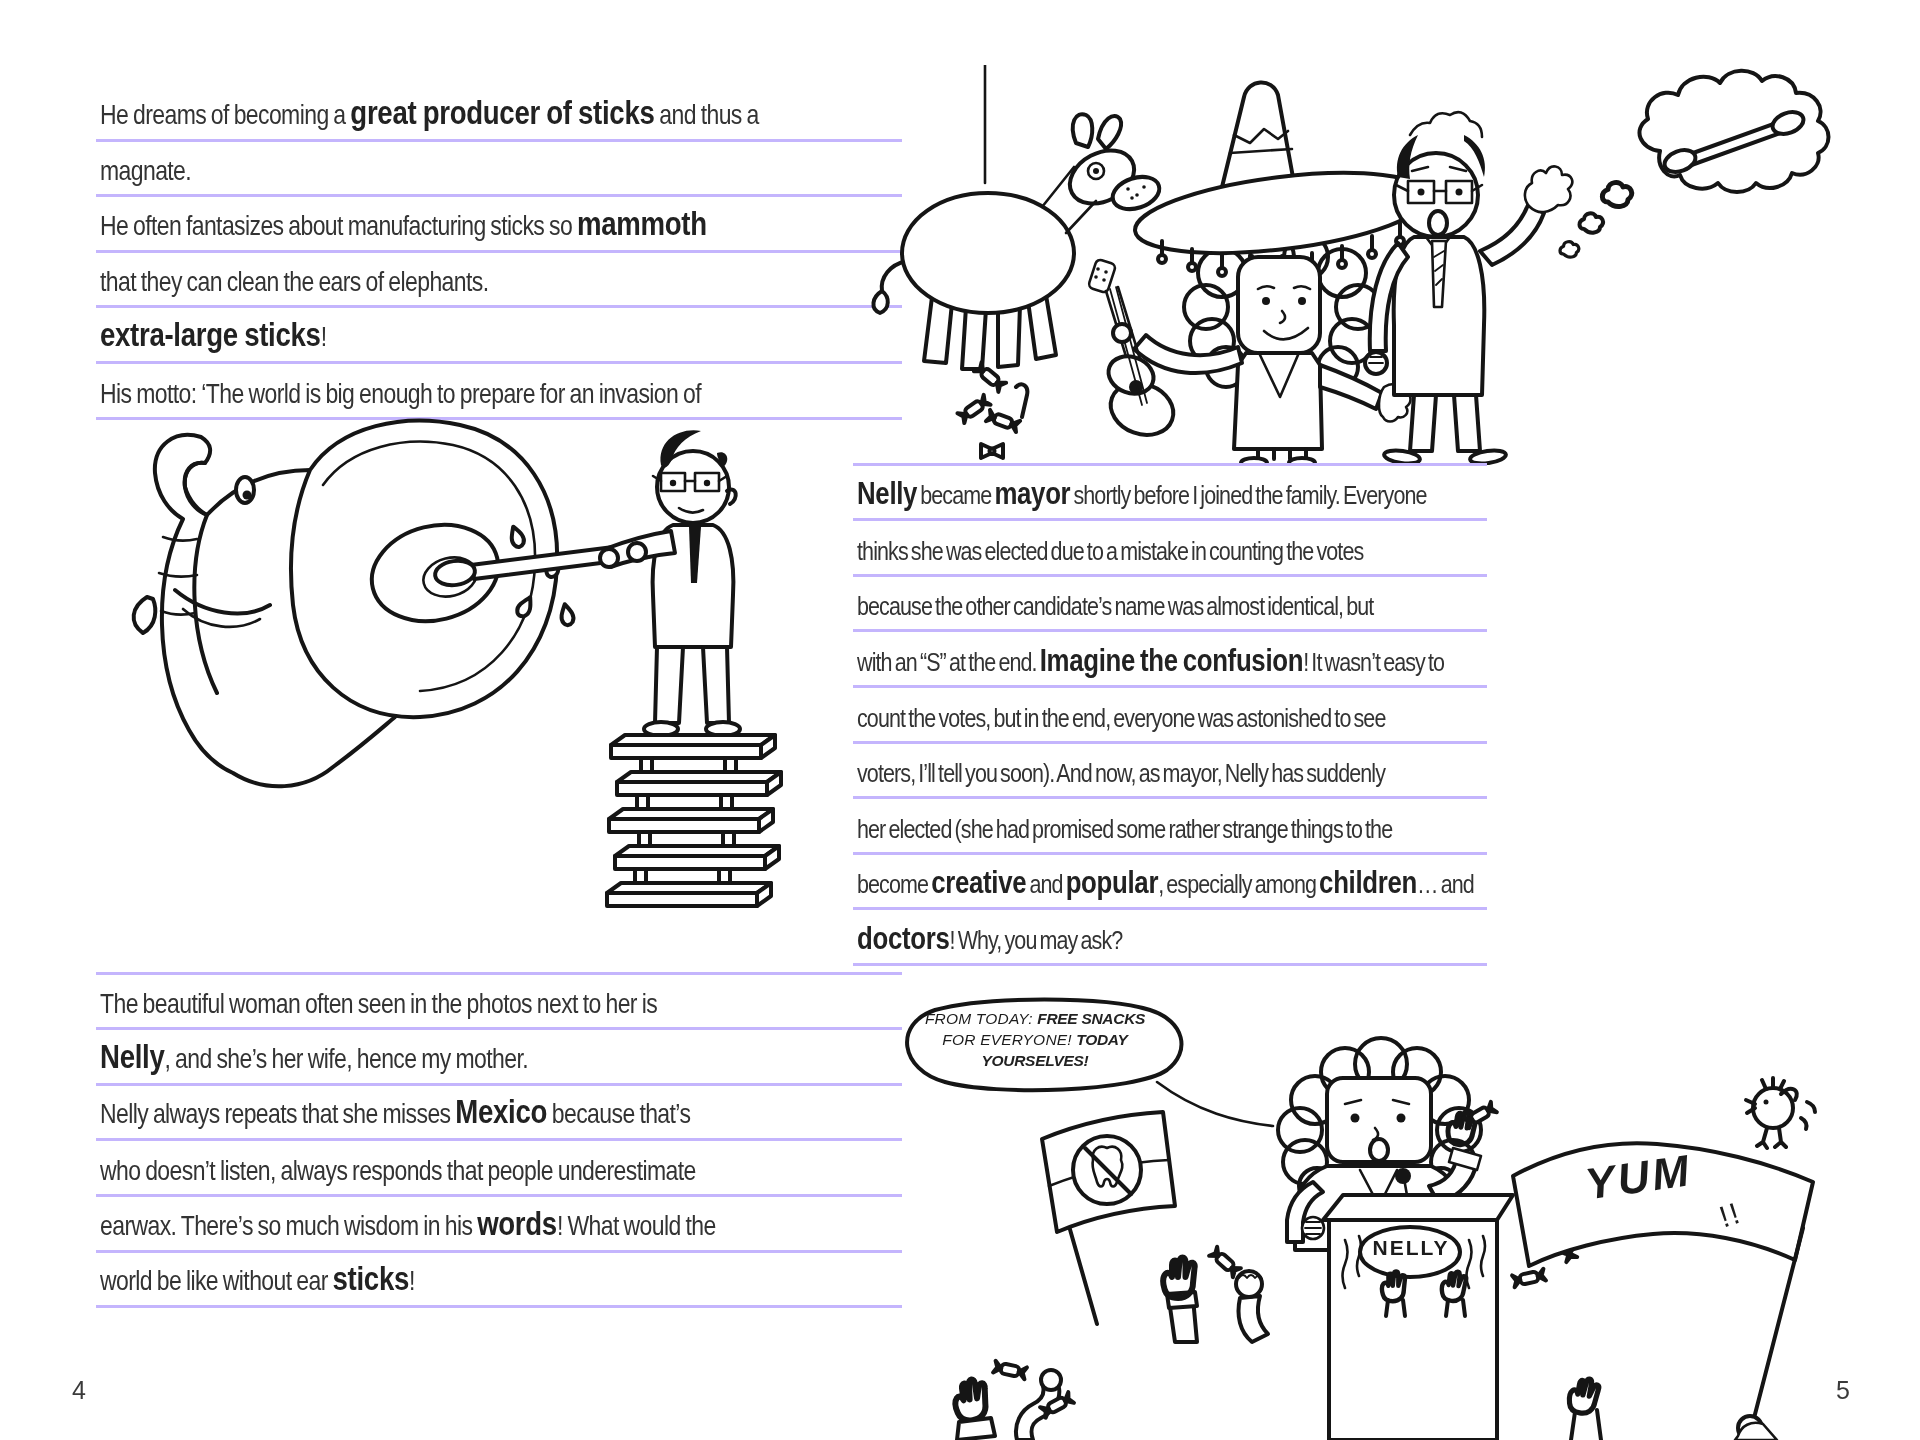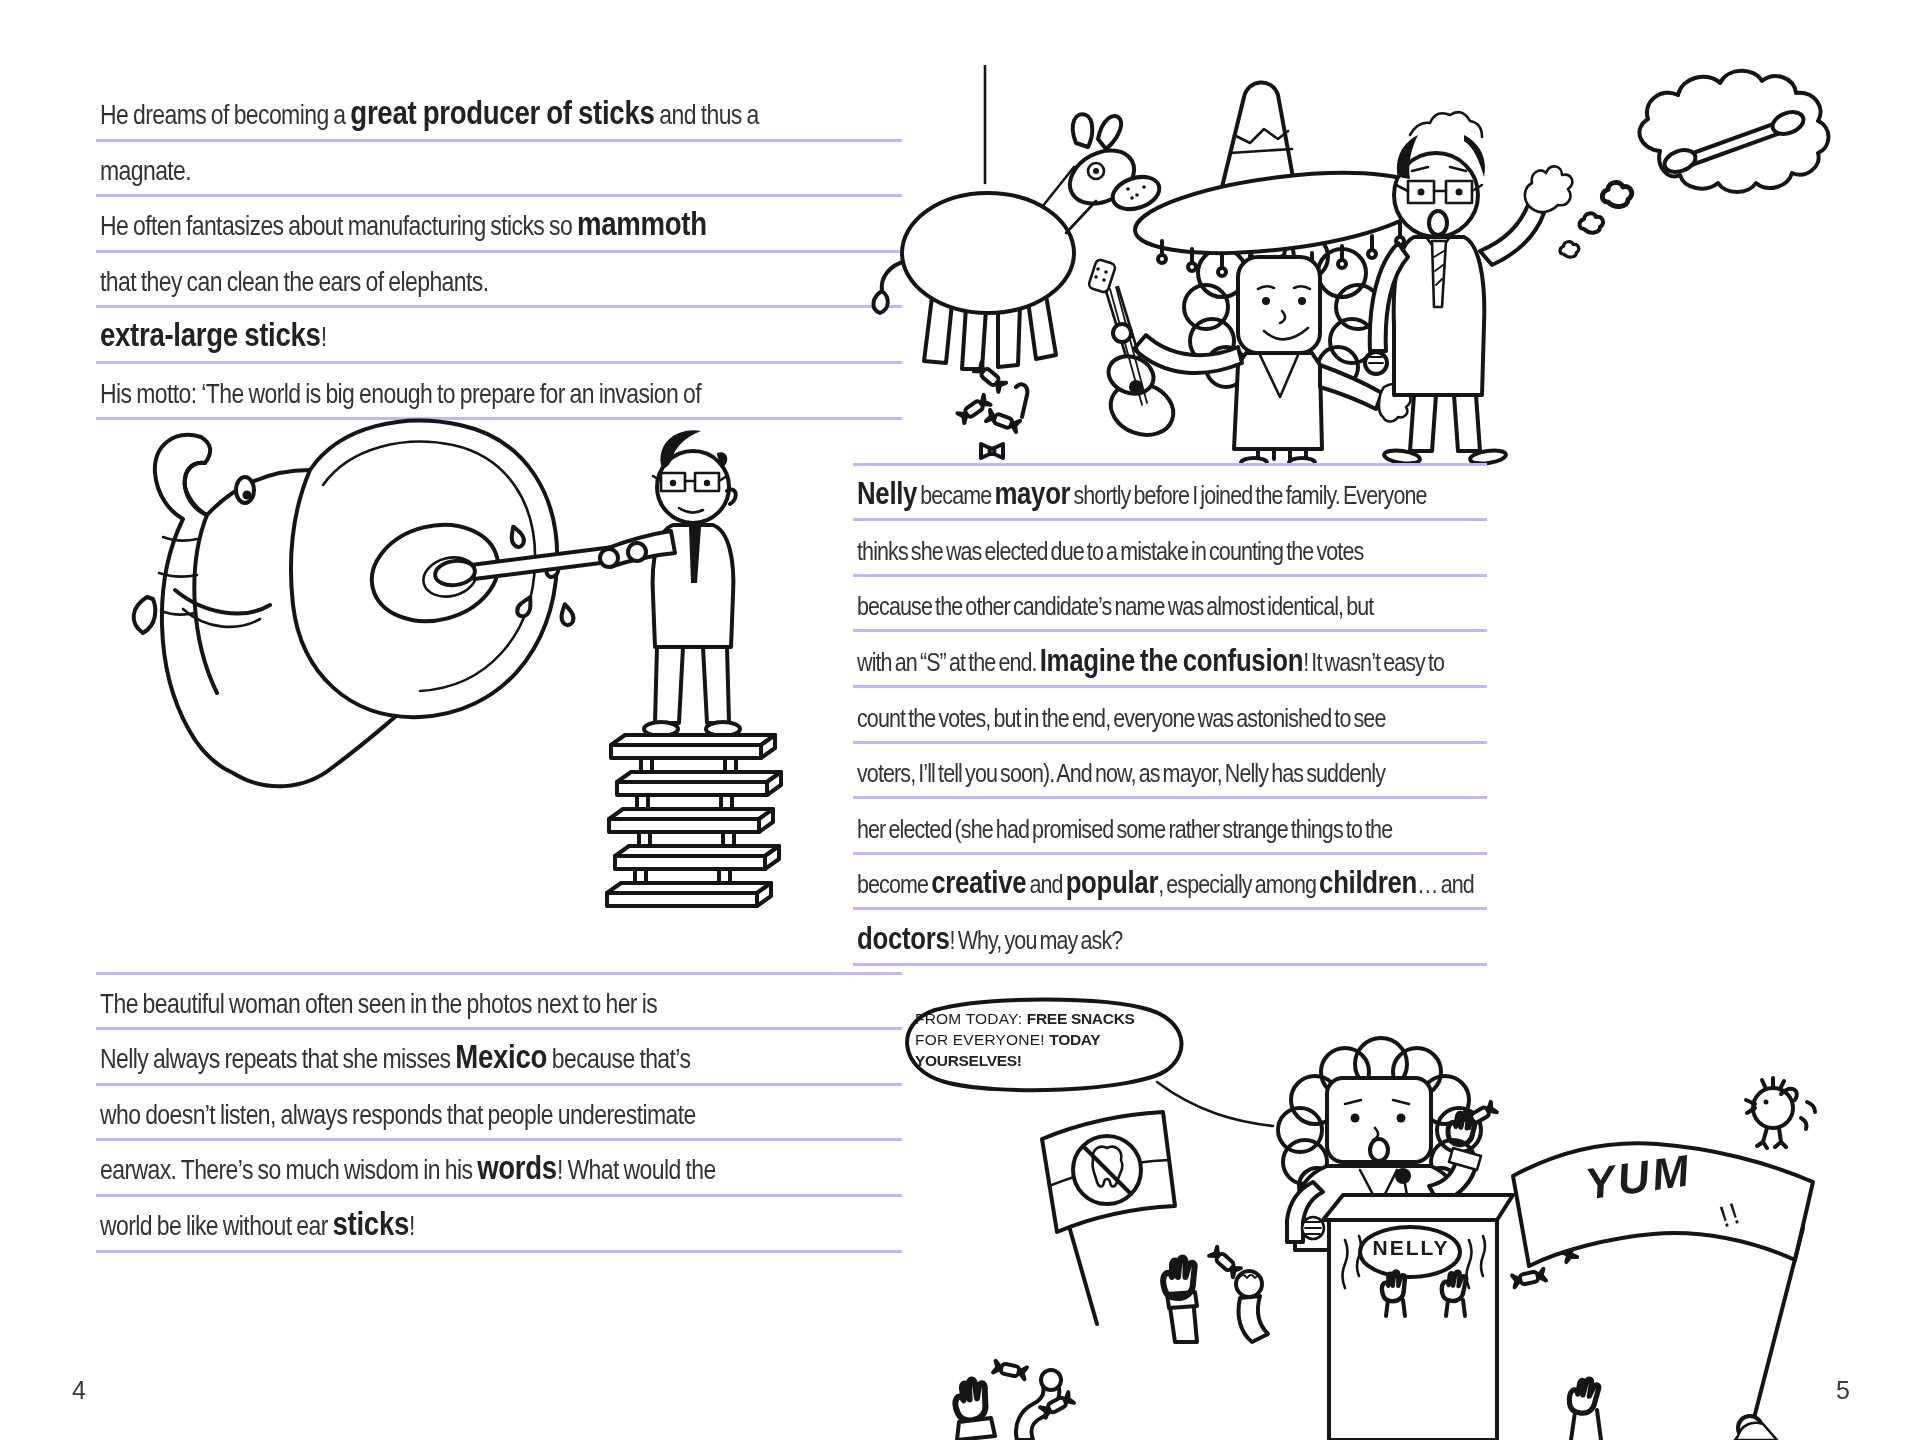--- a/index.html
+++ b/index.html
@@ -20,21 +20,21 @@
   
   .il{position:absolute;}
   .il *{stroke:#151515;stroke-width:4px;fill:none;stroke-linecap:round;stroke-linejoin:round;}
   .il .wf{fill:#fff;}
   .il .bf{fill:#151515;stroke:none;}
   .il .tn{stroke-width:2.6px;}
   .il .xtn{stroke-width:1.8px;}
   
   .bubble-text{left:915px;top:1008px;width:240px;text-align:center;font-size:15.5px;
                line-height:21px;font-weight:500;color:#1c1c1c;letter-spacing:0.2px;}
-  .bubble-text .tl{height:21px;border:none;display:flex;}
+  .bubble-text .tl{height:21px;border:none;justify-content:center;display:flex;font-style:italic;}
   .bubble-text .tli{transform:none;padding:0;font-weight:500;}
   .bubble-text b{font-weight:800;font-size:1em;}
   .podium-label{left:1356px;top:1236px;width:110px;text-align:center;font-size:21px;
                 font-weight:700;letter-spacing:2px;color:#1c1c1c;}
   .banner-yum{left:1585px;top:1150px;width:140px;font-size:44px;font-weight:700;
               font-style:italic;letter-spacing:3px;color:#1c1c1c;transform:rotate(-8deg);}
   .banner-marks{left:1720px;top:1198px;font-size:30px;font-weight:400;color:#1c1c1c;
                 transform:rotate(-18deg);letter-spacing:2px;}
   .pagenum{font-size:25px;color:#3a3a3a;}
   #pn4{left:72px;top:1376px;} #pn5{left:1836px;top:1376px;}
@@ -125,20 +125,21 @@
         <path class="wf" d="M 614,454 h11 v18 h-11 Z"></path>
       <path class="wf" d="M 516,468 L 666,468 L 652,478 L 502,478 Z"></path>
       <path class="wf" d="M 502,478 h150 v13 h-150 Z"></path>
       <path class="wf" d="M 652,478 L 666,468 L 666,481 L 652,491 Z"></path>
     </g>
   </svg>
 
   <div id="lp2" class="abs ruled p-left">
       <div class="tl"><span class="tli"></span></div>
       <div class="tl"><span class="tli"><span>The beautiful woman often seen in the photos next to her is</span></span></div>
+      <div class="tl"><span class="tli"><b>Nelly</b><span>, and she’s her wife, hence my mother.</span></span></div>
       <div class="tl"><span class="tli"><span>Nelly always repeats that she misses </span><b>Mexico</b><span> because that’s</span></span></div>
       <div class="tl"><span class="tli"><span>who doesn’t listen, always responds that people underestimate</span></span></div>
       <div class="tl"><span class="tli"><span>earwax. There’s so much wisdom in his </span><b>words</b><span>! What would the</span></span></div>
       <div class="tl"><span class="tli"><span>world be like without ear </span><b>sticks</b><span>!</span></span></div>
     </div>
 
   <div id="pn4" class="abs pagenum">4</div>
 </div>
 
 <div class="abs" style="left:960px;top:0;width:960px;height:1440px;"></div>

